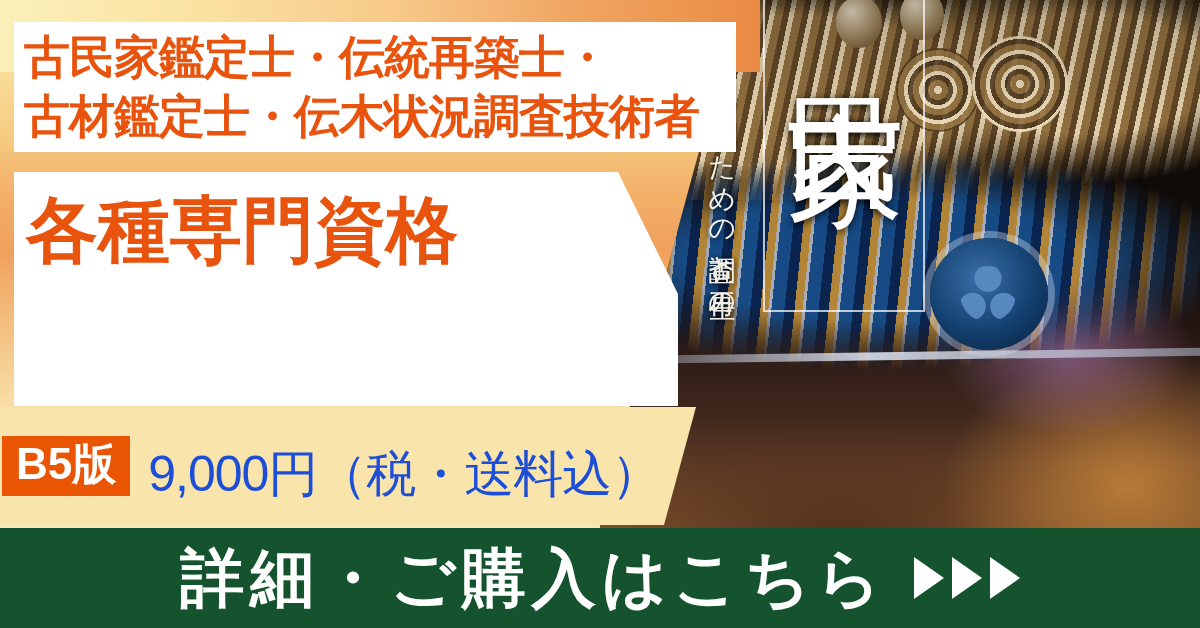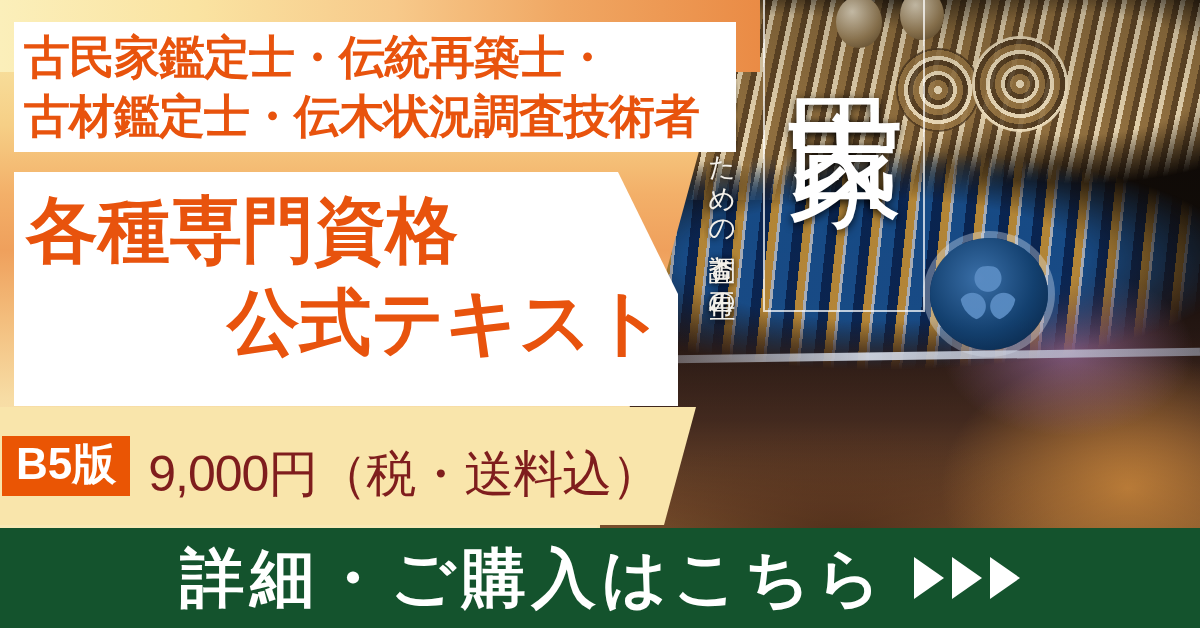--- a/index.html
+++ b/index.html
@@ -180,21 +180,21 @@
   }
   .badge-b5{
     background:#ea5504;color:#ffffff;
     font-size:44px;font-weight:700;
     padding:6px 14px 10px 14px;
     line-height:1;letter-spacing:0px;
     display:flex;align-items:center;justify-content:center;
     height:60px;box-sizing:border-box;
   }
   .price-text{
-    color:#7f1d1d;font-size:50px;font-weight:400;
+    color:#1d4ed8;font-size:50px;font-weight:400;
     letter-spacing:-1px;white-space:nowrap;line-height:1;margin-top:15px;
   }
 
   
   .cta{
     position:absolute;left:0;top:528px;width:1200px;height:100px;
     background:#14532d;
     display:flex;align-items:center;justify-content:center;gap:26px;
   }
   .cta-text{
@@ -238,21 +238,20 @@
   <div class="panel-top"></div>
   <div class="panel-main"></div>
 
   <div class="headline-top">
     <span class="ln">古民家鑑定士・伝統再築士・</span>
     <span class="ln">古材鑑定士・伝木状況調査技術者</span>
   </div>
 
   <div class="headline-main">
     <span class="ln1">各種専門資格</span>
-    <span class="ln2">公式テキスト</span>
   </div>
 
   <div class="price-band"></div>
   <div class="price-row">
     <span class="badge-b5">B5版</span>
     <span class="price-text">9,000円（税・送料込）</span>
   </div>
 
   <div class="cta">
     <span class="cta-text">詳細・ご購入はこちら</span>

